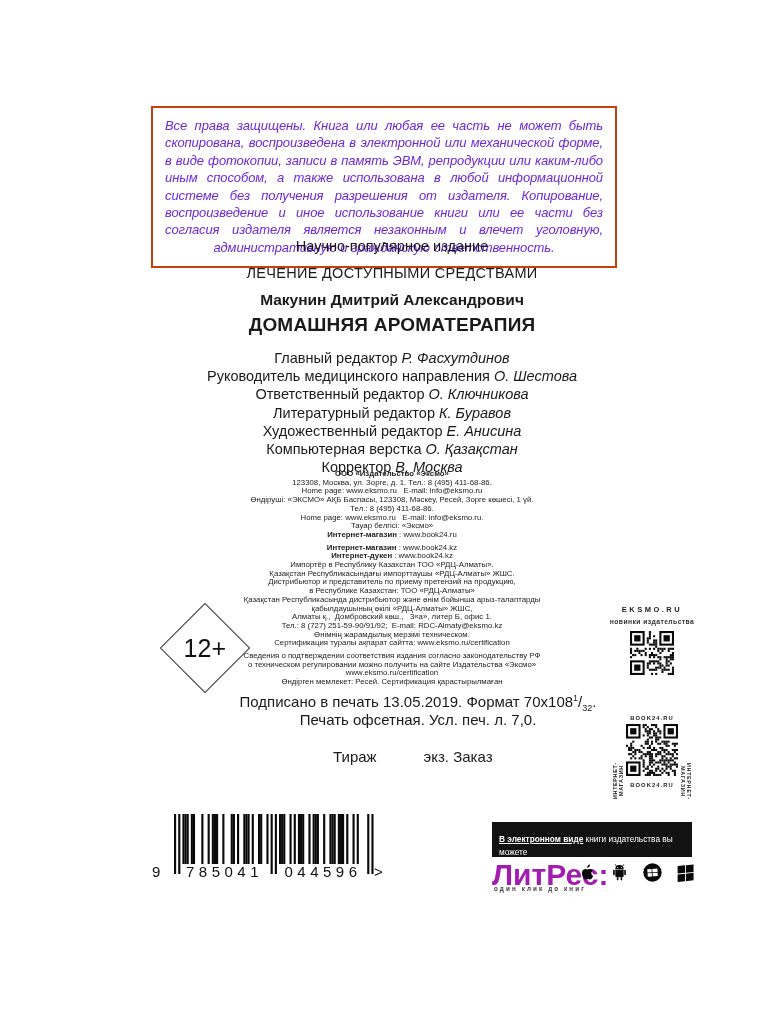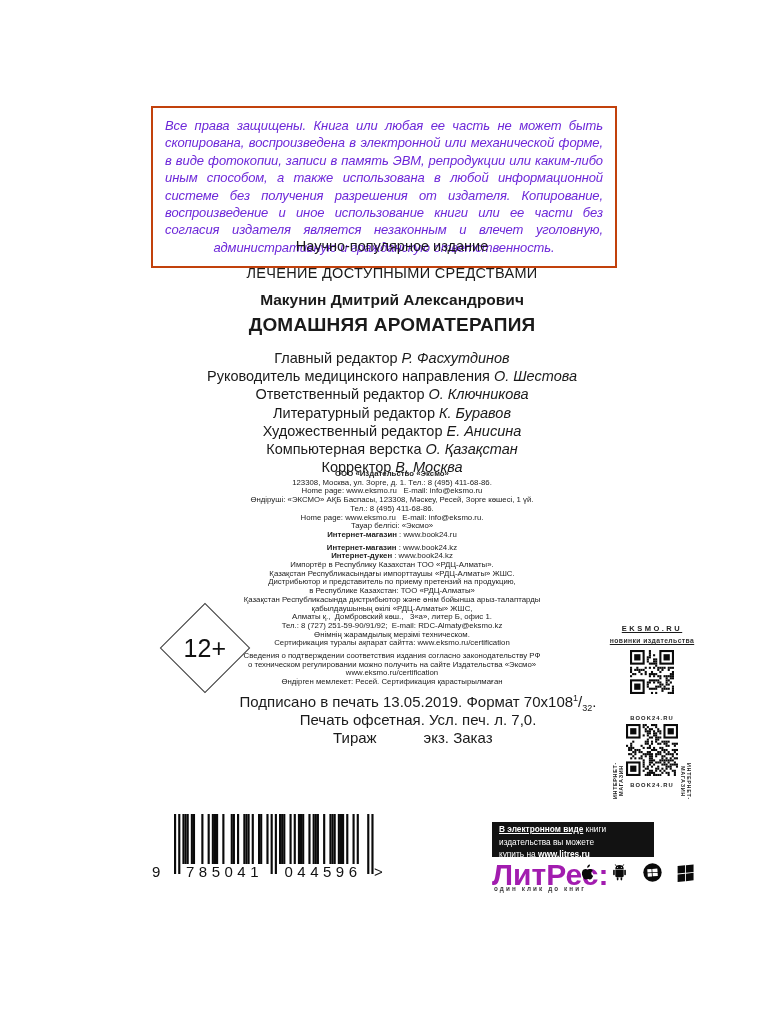--- a/index.html
+++ b/index.html
@@ -26,50 +26,50 @@
   .publisher{position:absolute;left:8px;top:470px;width:768px;text-align:center;
     font-size:7.8px;line-height:8.7px;color:#222;}
   .pub-group{margin-bottom:4px;}
   .pub-line b{font-weight:bold;}
 
   .badge12{position:absolute;left:173px;top:616px;width:62px;height:62px;
     border:1.5px solid #3c3c3c;transform:rotate(45deg);background:#fff;
     display:flex;align-items:center;justify-content:center;}
   .badge12 span{transform:rotate(-45deg);font-size:25px;color:#111;}
 
-  .qr1{position:absolute;left:590px;top:624px;width:124px;text-align:center;text-decoration:underline;}
+  .qr1{position:absolute;left:590px;top:605px;width:124px;text-align:center;}
   .qr1 .site{font-weight:bold;font-size:7.5px;letter-spacing:2.5px;color:#222;}
   .qr1 .cap{font-weight:bold;font-size:6.8px;letter-spacing:0.4px;margin-top:4px;color:#333;}
   .qr1 svg{margin-top:6px;}
 
   .pi{position:absolute;left:34px;width:768px;text-align:center;font-size:15px;}
   .pi1{top:693px;} .pi2{top:711px;}
   .pi sup{font-size:9px;} .pi sub{font-size:9px;}
-  .pi3{position:absolute;left:333px;top:729px;font-size:15px;}
+  .pi3{position:absolute;left:333px;top:748px;font-size:15px;}
   .gap{display:inline-block;width:47px;}
 
   .qr2{position:absolute;left:600px;top:715px;width:104px;text-align:center;}
   .qr2 .lbl{font-weight:bold;font-size:5.8px;letter-spacing:1.1px;color:#222;}
   .qr2 svg{margin-top:3px;}
   .qr2 .lblb{margin-top:2px;}
   .vlbl{position:absolute;top:38px;font-weight:bold;font-size:5.5px;letter-spacing:0.6px;
     color:#222;writing-mode:vertical-rl;height:56px;}
   .vl{left:12px;transform:rotate(180deg);}
   .vr{right:12px;}
 
   .isbn-label{position:absolute;left:171px;top:795px;font-size:16.5px;letter-spacing:0.4px;color:#111;}
   .barcode-svg{position:absolute;left:150px;top:814px;}
   .bdigits{position:absolute;left:150px;top:863px;width:234px;height:17px;font-size:15px;color:#111;}
   .bdigits .d0{position:absolute;left:2px;}
   .bdigits .g1{position:absolute;left:30px;width:89px;text-align:center;letter-spacing:4.5px;}
   .bdigits .g2{position:absolute;left:129px;width:88px;text-align:center;letter-spacing:4.5px;}
   .bdigits .tr{position:absolute;left:224px;}
 
-  .litres-box{position:absolute;left:492px;top:822px;width:162px;height:35px;box-sizing:border-box;
-    background:#121212;color:#fff;padding:1px 7px;font-size:8.3px;line-height:12.5px;}
+  .litres-box{position:absolute;left:492px;top:822px;width:200px;height:35px;box-sizing:border-box;
+    background:#121212;color:#fff;padding:11px 7px;font-size:8.3px;line-height:12.5px;}
   .litres-box .u{text-decoration:underline;font-weight:bold;}
   .litres-box b{font-weight:bold;}
   .litres-logo{position:absolute;left:492px;top:858px;font-weight:bold;font-size:30px;color:#a21caf;}
   .litres-tag{position:absolute;left:494px;top:885px;font-weight:bold;font-size:6.3px;
     letter-spacing:2.1px;color:#3a3a3a;}
   .store-icons{position:absolute;left:576px;top:861px;display:flex;gap:12px;}
   .store-icons svg{display:block;}
 </style>
 </head>
 <body>

